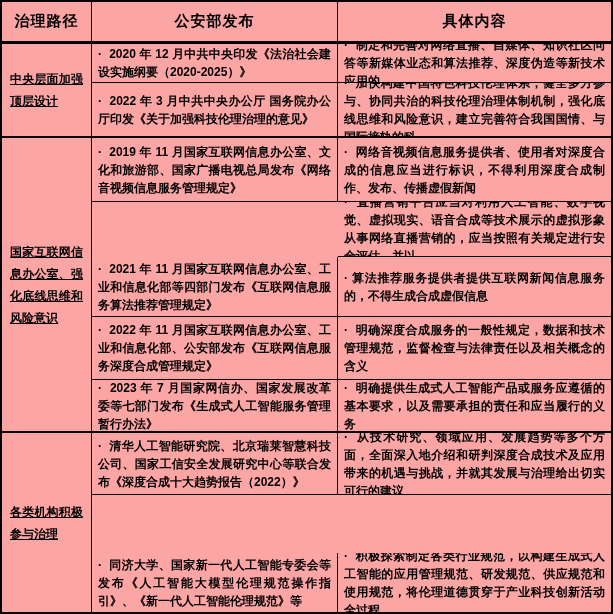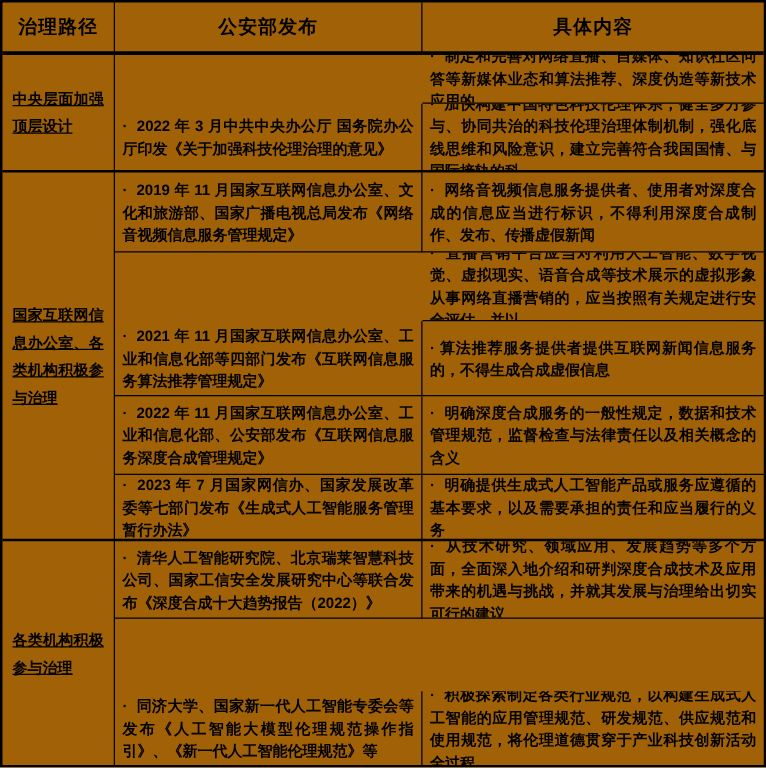--- a/index.html
+++ b/index.html
@@ -13,21 +13,21 @@
     color: #000000;
   }
   .policy-table {
     box-sizing: border-box;
     width: 613px;
     height: 614px;
     border: 2px solid #000000;
     display: grid;
     grid-template-columns: 90px 246px 273px;
     grid-template-rows: 42px 39px 55px 64px 55px 60px 63px 53px 62px 58px 59px;
-    background: #a16207;
+    background: #fca5a5;
   }
   .cell {
     box-sizing: border-box;
     display: flex;
     align-items: center;
     overflow: hidden;
   }
   .cell .t {
     width: 100%;
     text-align: justify;
@@ -71,32 +71,35 @@
   <div class="cell th br" style="grid-area:1/2">
     <span class="t">公安部发布</span>
   </div>
   <div class="cell th" style="grid-area:1/3">
     <span class="t">具体内容</span>
   </div>
 
   <div class="cell label br bb2" style="grid-row:2/span 2;grid-column:1">
     <span class="t">中央层面加强顶层设计</span>
   </div>
+  <div class="cell body br bb1" style="grid-area:2/2">
+    <span class="t">·&nbsp;&nbsp;2020 年 12 月中共中央印发《法治社会建设实施纲要（2020-2025）》</span>
+  </div>
   <div class="cell body bb1" style="grid-area:2/3">
     <span class="t">·&nbsp;&nbsp;制定和完善对网络直播、自媒体、知识社区问答等新媒体业态和算法推荐、深度伪造等新技术应用的</span>
   </div>
   <div class="cell body br bb2" style="grid-area:3/2">
     <span class="t">·&nbsp;&nbsp;2022 年 3 月中共中央办公厅 国务院办公厅印发《关于加强科技伦理治理的意见》</span>
   </div>
   <div class="cell body bb2" style="grid-area:3/3">
     <span class="t">·&nbsp;&nbsp;加快构建中国特色科技伦理体系，健全多方参与、协同共治的科技伦理治理体制机制，强化底线思维和风险意识，建立完善符合我国国情、与国际接轨的科</span>
   </div>
 
   <div class="cell label br bb2" style="grid-row:4/span 5;grid-column:1">
-    <span class="t">国家互联网信息办公室、各类机构积极参与治理</span>
+    <span class="t">国家互联网信息办公室、强化底线思维和风险意识</span>
   </div>
   <div class="cell body br bb1" style="grid-area:4/2">
     <span class="t">·&nbsp;&nbsp;2019 年 11 月国家互联网信息办公室、文化和旅游部、国家广播电视总局发布《网络音视频信息服务管理规定》</span>
   </div>
   <div class="cell body bb1" style="grid-area:4/3">
     <span class="t">·&nbsp;&nbsp;网络音视频信息服务提供者、使用者对深度合成的信息应当进行标识，不得利用深度合成制作、发布、传播虚假新闻</span>
   </div>
   <div class="cell body bb1" style="grid-area:5/3">
     <span class="t">·&nbsp;&nbsp;直播营销平台应当对利用人工智能、数字视觉、虚拟现实、语音合成等技术展示的虚拟形象从事网络直播营销的，应当按照有关规定进行安全评估，并以</span>
   </div>

